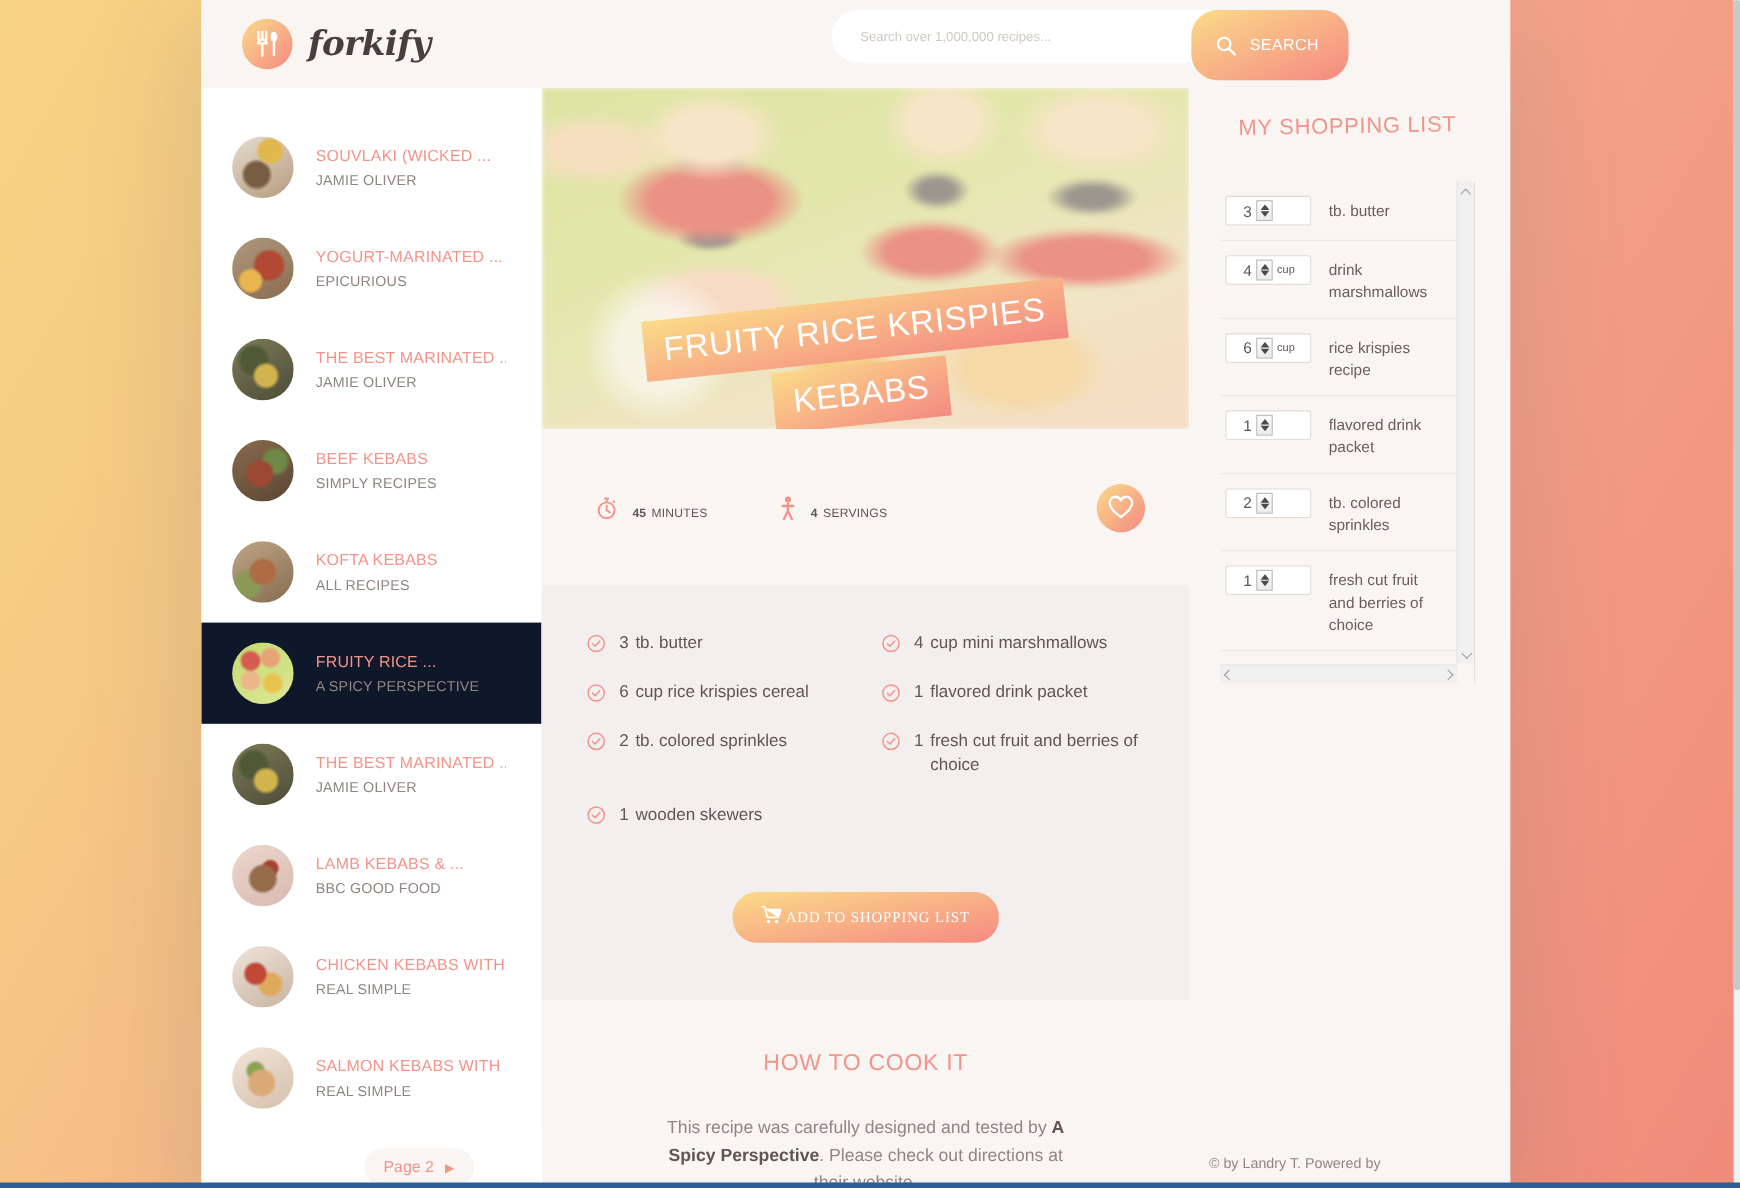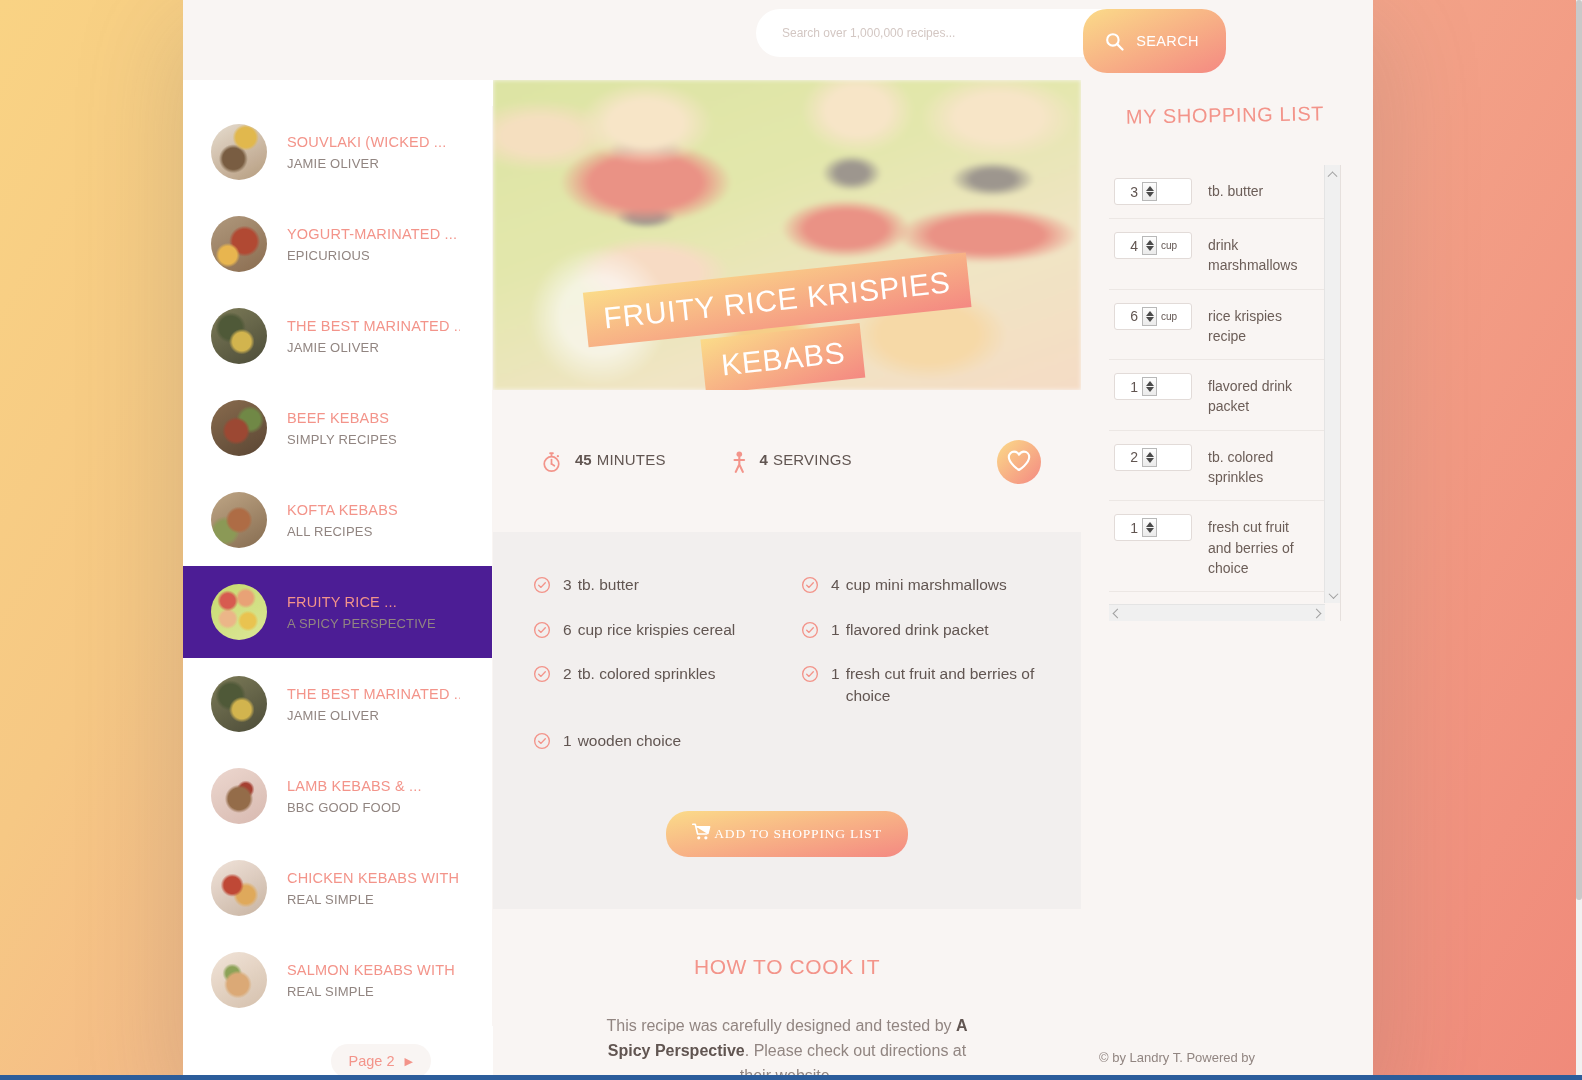--- a/index.html
+++ b/index.html
@@ -145,21 +145,21 @@
     padding-top: 26px;
   }
   .preview-link {
     display: flex;
     align-items: center;
     text-decoration: none;
     padding: 18px 32px 18px 28px;
     border-right: 1px solid #f9f5f3;
     cursor: pointer;
   }
-  .preview-link.active { background: #4c1d95; }
+  .preview-link.active { background: #0f172a; }
   .preview-fig {
     width: 56px; height: 56px;
     border-radius: 50%;
     overflow: hidden;
     margin-right: 20px;
     flex-shrink: 0;
     position: relative;
   }
   .preview-fig .img {
     width: 100%; height: 100%;
@@ -267,22 +267,22 @@
     text-align: right;
   }
 
   .recipe-details {
     display: flex;
     align-items: center;
     padding: 50px 40px 48px 48px;
   }
   .recipe-info {
     display: flex;
-    align-items: flex-start;
-    font-size: 15px;
+    align-items: flex-end;
+    font-size: 11px;
     text-transform: uppercase;
     color: #615551;
     margin-right: 66px;
   }
   .recipe-info svg { margin-right: 13px; display: block; }
   .recipe-info-data { font-weight: bold; margin-right: 5px; }
   .recipe-info-text { letter-spacing: 0.2px; }
   .btn-round {
     margin-left: auto;
     border: none;
@@ -508,20 +508,30 @@
     color: #918581;
     white-space: nowrap;
   }
 </style>
 </head>
 <body>
 
 <div class="app">
 
   <header class="header">
+    <div class="logo">
+      <span class="logo-mark">
+        <svg width="24" height="26" viewBox="0 0 24 26">
+          <path d="M4 2 L4 9 M7.5 2 L7.5 9 M11 2 L11 9 M7.5 9 Q3.6 9 3.6 12.5 L7.5 12.5 L7.5 24 L7.5 24 M7.5 9 Q11.4 9 11.4 12.5 L7.5 12.5" fill="none" stroke="#fff" stroke-width="2.1" stroke-linecap="round"></path>
+          <ellipse cx="18" cy="6.5" rx="3.1" ry="4.6" fill="#fff"></ellipse>
+          <rect x="16.9" y="10" width="2.2" height="14" rx="1.1" fill="#fff"></rect>
+        </svg>
+      </span>
+      <span class="logo-text">forkify</span>
+    </div>
 
     <form class="search">
       <input class="search-input" type="text" placeholder="Search over 1,000,000 recipes..." style="">
       <button class="btn-search">
         <span>
           <svg width="19" height="19" viewBox="0 0 20 20">
             <circle cx="8.3" cy="8.3" r="6" fill="none" stroke="#fff" stroke-width="2.2"></circle>
             <line x1="12.8" y1="12.8" x2="18.4" y2="18.4" stroke="#fff" stroke-width="2.4" stroke-linecap="round"></line>
           </svg>
         </span>
@@ -750,21 +760,21 @@
               </svg>
               <span class="ingredient-count">1</span>
               <span class="ingredient-text">fresh cut fruit and berries of choice</span>
             </li>
             <li class="ingredient">
               <svg viewBox="0 0 24 24">
                 <path fill="none" stroke="#f3948a" stroke-width="1.8" d="M12 2.2A9.8 9.8 0 1 0 12 21.8 9.8 9.8 0 1 0 12 2.2"></path>
                 <path fill="none" stroke="#f3948a" stroke-width="1.8" stroke-linecap="round" stroke-linejoin="round" d="M7.6 12.2 L10.6 15.2 L16.4 8.9"></path>
               </svg>
               <span class="ingredient-count">1</span>
-              <span class="ingredient-text">wooden choice</span>
+              <span class="ingredient-text">wooden skewers</span>
             </li>
           </ul>
         <button class="btn-pill">
           <span>
             <svg width="19" height="18" viewBox="0 0 20 19">
               <path d="M0.8 1.3 L3.4 1.3 L5.9 11.6 L15.6 11.6" fill="none" stroke="#fff" stroke-width="1.7" stroke-linecap="round" stroke-linejoin="round"></path>
               <path d="M4.3 4 L18.6 4 L16.6 11.6" fill="#fff" stroke="#fff" stroke-width="1.6" stroke-linejoin="round"></path>
               <circle cx="7.1" cy="15.6" r="1.7" fill="#fff"></circle>
               <circle cx="14.6" cy="15.6" r="1.7" fill="#fff"></circle>
             </svg>

